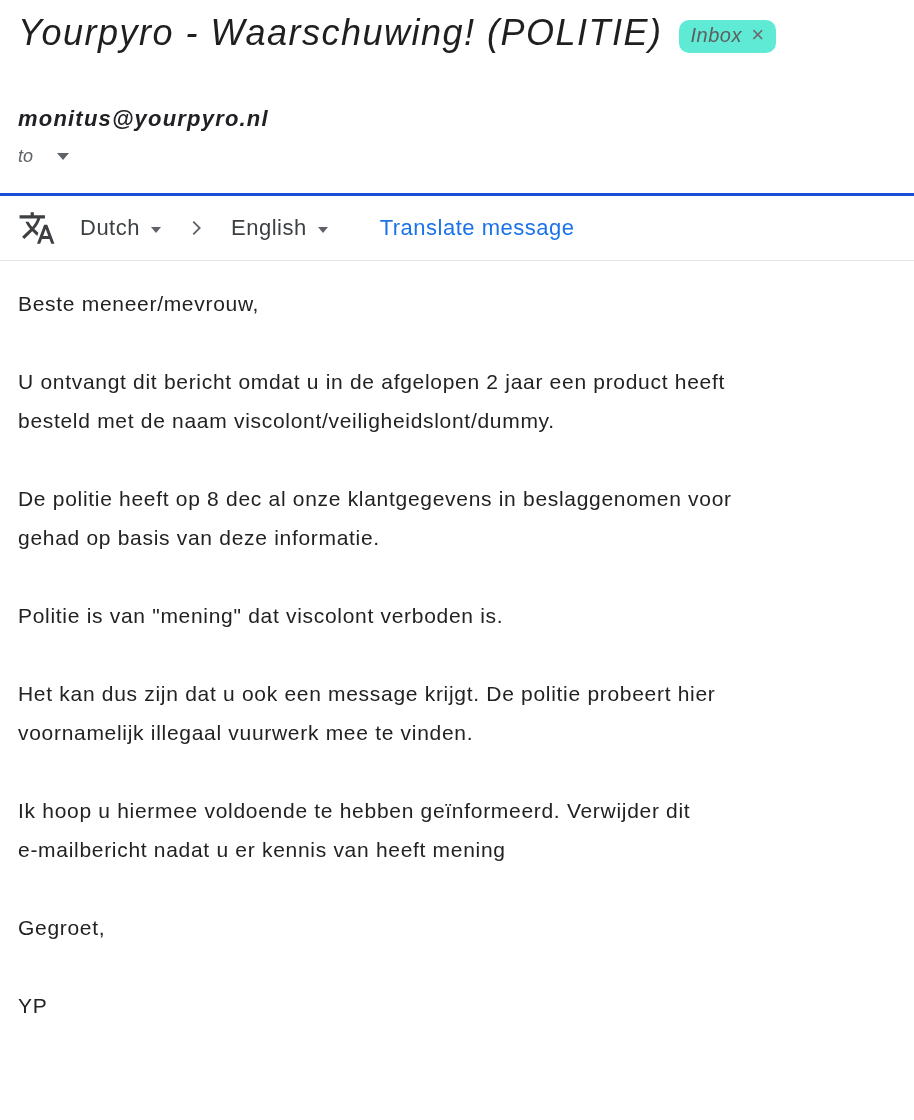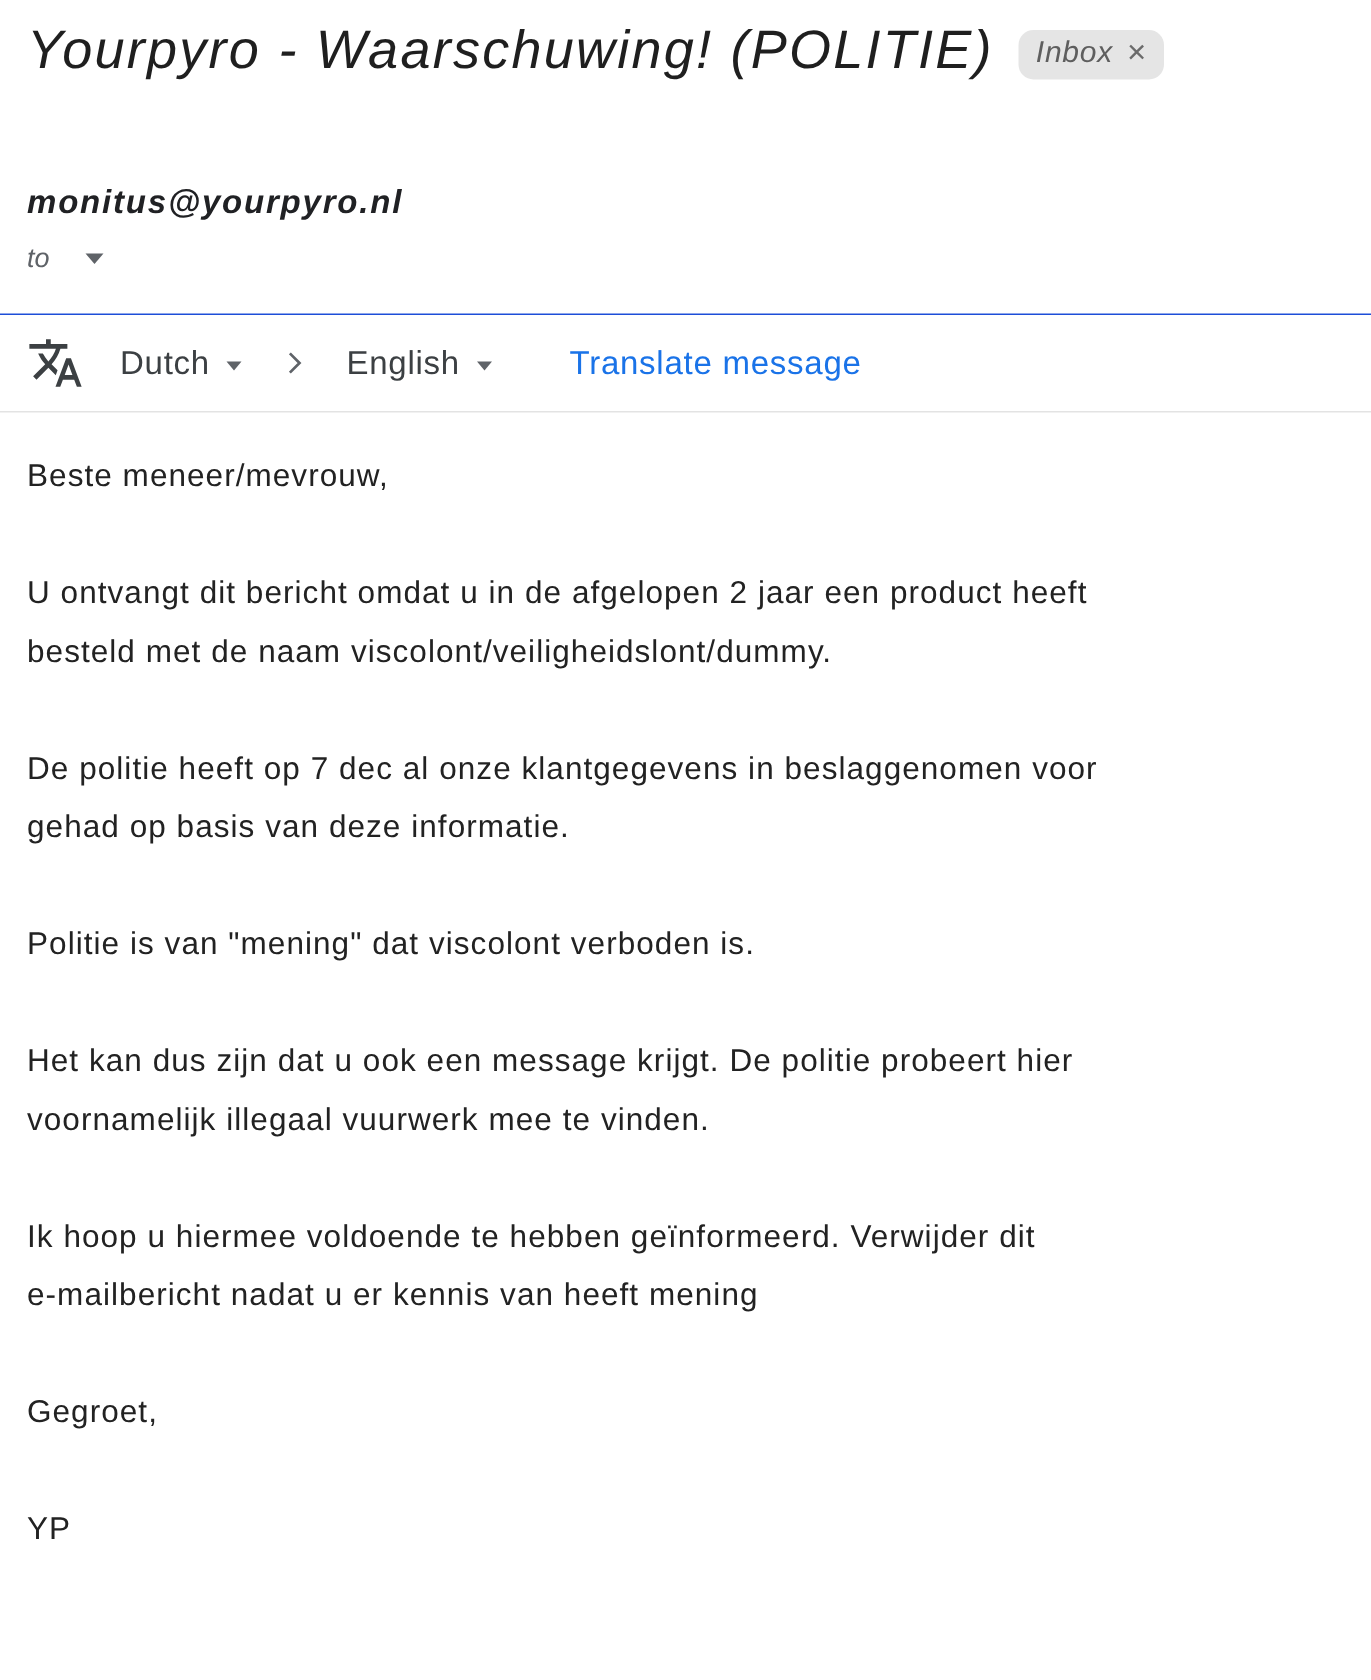--- a/index.html
+++ b/index.html
@@ -25,39 +25,39 @@
     font-size: 36px;
     font-weight: 400;
     letter-spacing: 1.5px;
     color: #1f1f1f;
     white-space: nowrap;
   }
   .chip {
     display: inline-flex;
     align-items: center;
     gap: 9px;
-    background: #e5e5e5;
+    background: #5eead4;
     color: #5e5e5e;
     border-radius: 10px;
     padding: 4px 12px 6px 12px;
     font-size: 20px;
     letter-spacing: 0.5px;
     margin-top: 6px;
     cursor: pointer;
     white-space: nowrap;
   }
   .chip-x {
     font-size: 22px;
     line-height: 1;
     color: #6b6b6b;
   }
 
   
   .sender {
-    margin-top: 68px;
+    margin-top: 52px;
     font-size: 22px;
     font-weight: 700;
     letter-spacing: 1.2px;
     color: #202124;
   }
   .to-row {
     margin-top: 14px;
     display: flex;
     align-items: center;
     gap: 24px;
@@ -75,21 +75,21 @@
   }
   .caret.small {
     border-left-width: 5px;
     border-right-width: 5px;
     border-top-width: 6px;
   }
 
   
   .translate-bar {
     margin-top: 26px;
-    border-top: 1px solid #1d4ed8;
+    border-top: 3px solid #1d4ed8;
     border-bottom: 1px solid #e3e3e3;
     height: 64px;
     display: flex;
     align-items: center;
     padding: 0 18px;
     column-gap: 24px;
     color: #3c4043;
     font-size: 22px;
     letter-spacing: 0.5px;
   }
@@ -181,21 +181,21 @@
     <p>
       <span class="bline">Beste meneer/mevrouw,</span>
     </p>
     <p>
       </p>
       <div class="bline">U ontvangt dit bericht omdat u in de afgelopen 2 jaar een product heeft</div>
       <div class="bline">besteld met de naam viscolont/veiligheidslont/dummy.</div>
     <p></p>
     <p>
       </p>
-      <div class="bline">De politie heeft op 7 dec al onze klantgegevens in beslaggenomen voor</div>
+      <div class="bline">De politie heeft op 8 dec al onze klantgegevens in beslaggenomen voor</div>
       <div class="bline">gehad op basis van deze informatie.</div>
     <p></p>
     <p>
       </p>
       <div class="bline">Politie is van "mening" dat viscolont verboden is.</div>
     <p></p>
     <p>
       </p>
       <div class="bline">Het kan dus zijn dat u ook een message krijgt. De politie probeert hier</div>
       <div class="bline">voornamelijk illegaal vuurwerk mee te vinden.</div>

